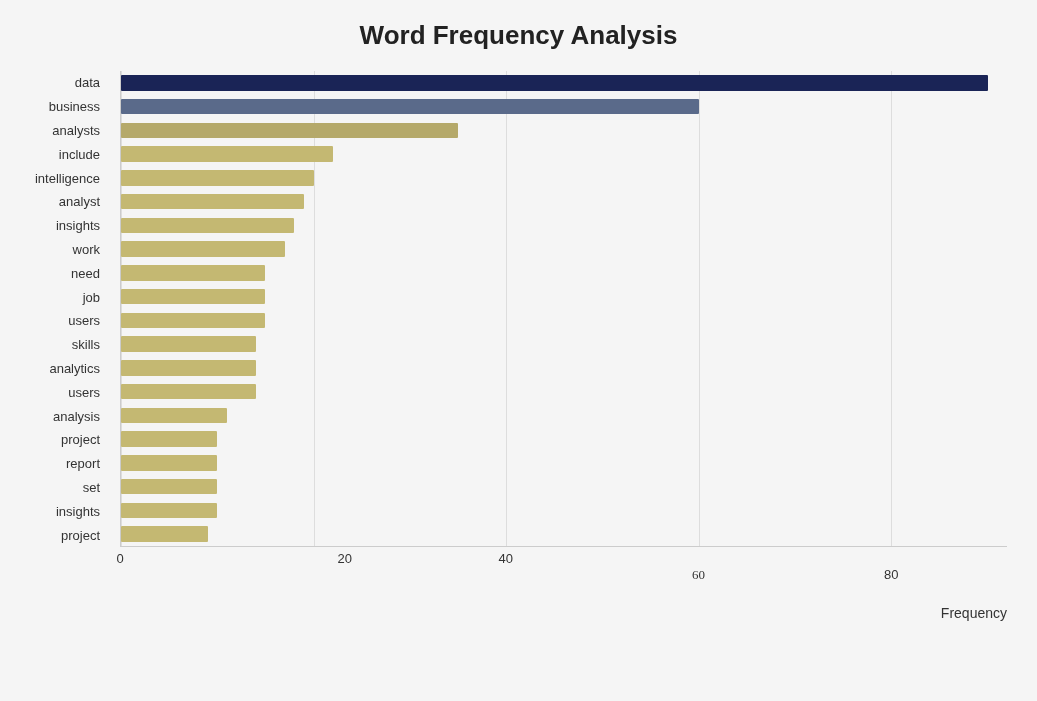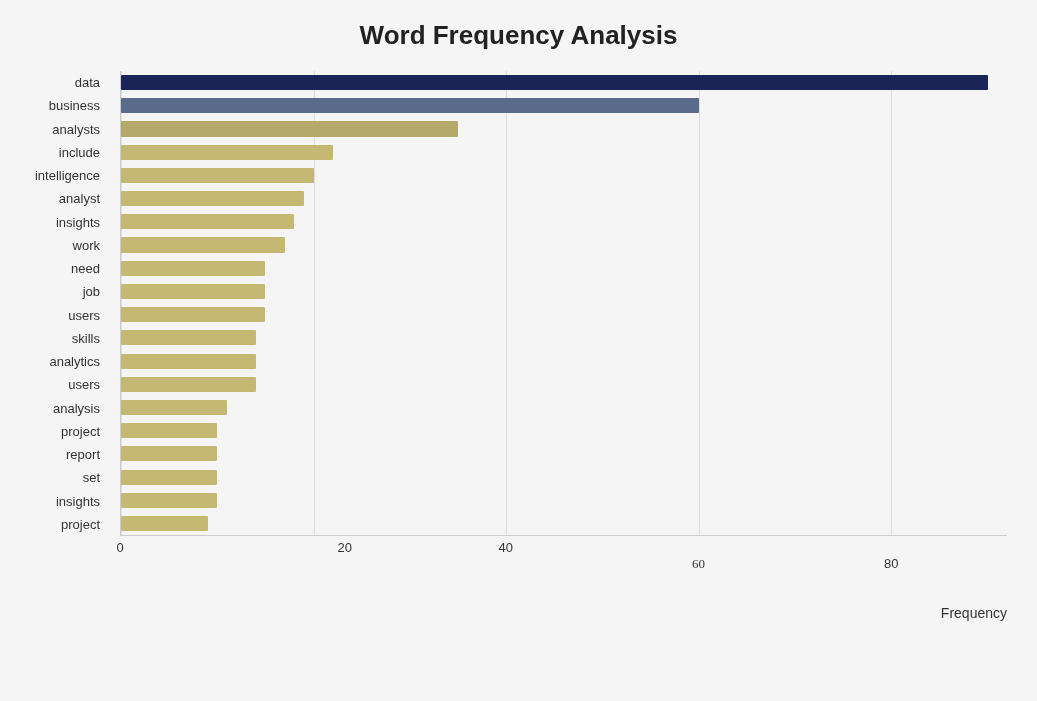--- a/index.html
+++ b/index.html
@@ -89,21 +89,21 @@
     .x-tick {
       position: absolute;
       font-size: 13px;
       color: #333;
       transform: translateX(-50%);
     }
     .x-axis-title {
       text-align: center;
       font-size: 14px;
       color: #333;
-      margin-top: 41px;
+      margin-top: 30px;
     }
     .bottom-section {
       width: 100%;
       display: flex;
       flex-direction: column;
       align-items: flex-end;
       padding-left: 90px;
     }
   </style>
 </head>

